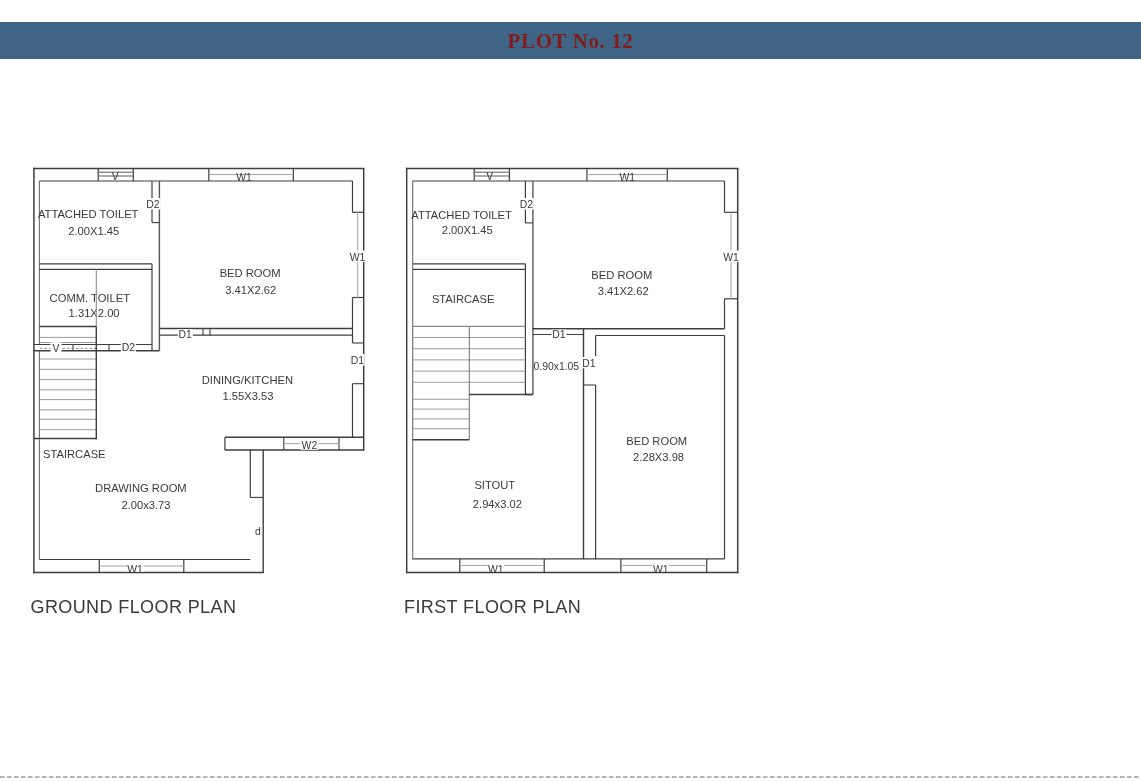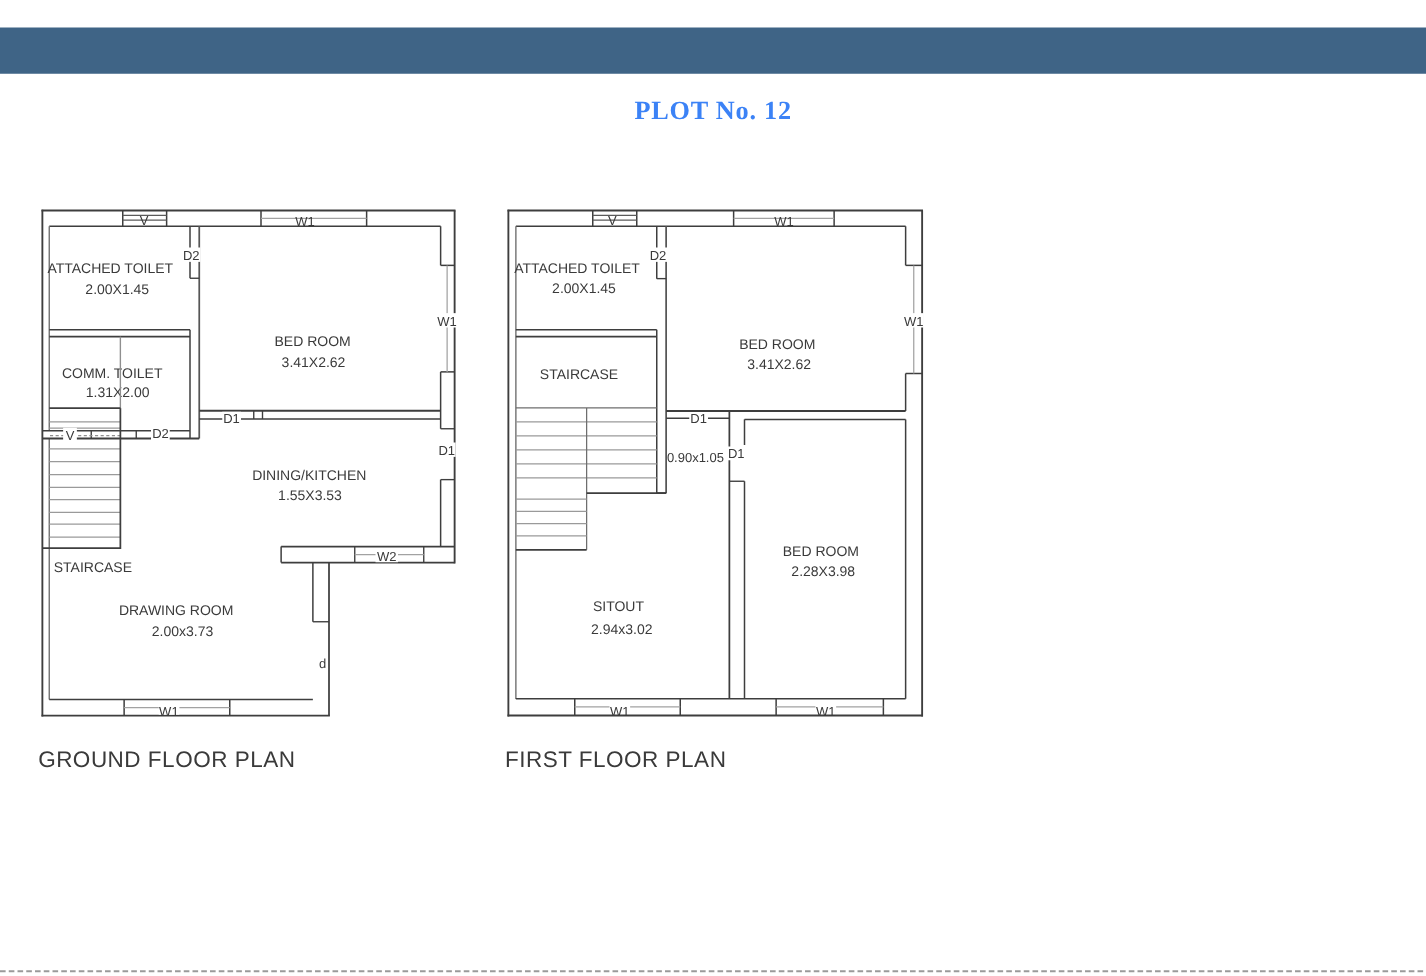--- a/index.html
+++ b/index.html
@@ -8,21 +8,21 @@
 .rl{font-size:11.2px;}
 .sl{font-size:10.4px;}
 .tl{font-size:18px;letter-spacing:0.4px;}
 </style>
 </head>
 <body>
 <div id="page">
 
 <div style="position:absolute;left:0;top:22px;width:1141px;height:37px;background:#3f6486;"></div>
 
-<div style="position:absolute;left:0;top:29px;width:1141px;text-align:center;font-family:'Liberation Serif',serif;font-weight:bold;font-size:21px;color:#3b82f6;letter-spacing:0.6px;margin-top:47px;">PLOT No. 12</div>
+<div style="position:absolute;left:0;top:29px;width:1141px;text-align:center;font-family:'Liberation Serif',serif;font-weight:bold;font-size:21px;color:#7f1d1d;letter-spacing:0.6px;">PLOT No. 12</div>
 
 <svg width="1141" height="781" viewBox="0 0 1141 781" style="position:absolute;left:0;top:0;">
 
 <g stroke="#3e3e3e" stroke-width="1.5">
 <line x1="33.2" y1="168.4" x2="364.4" y2="168.4"></line>
 <line x1="39.4" y1="181" x2="352.5" y2="181" stroke-width="1.2"></line>
 </g>
 
 <g>
 <line x1="98.2" y1="168.4" x2="98.2" y2="181" stroke="#3e3e3e" stroke-width="1.2"></line>

